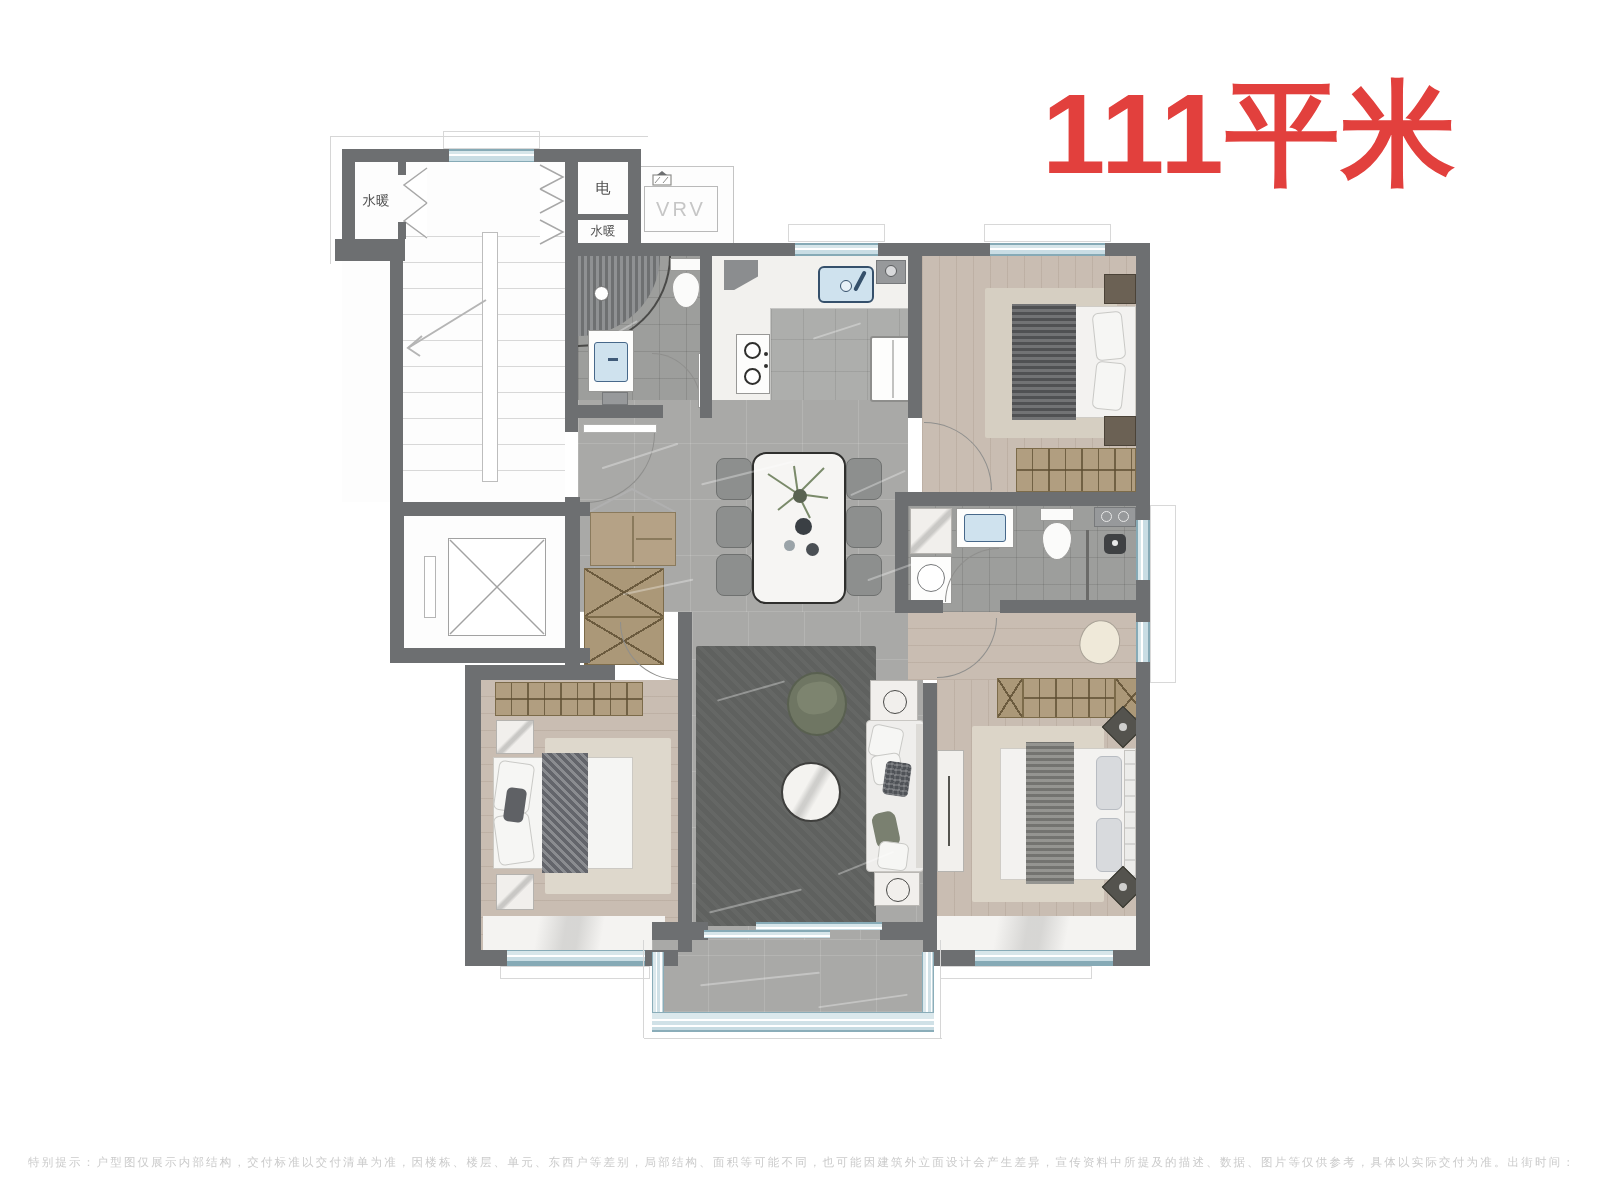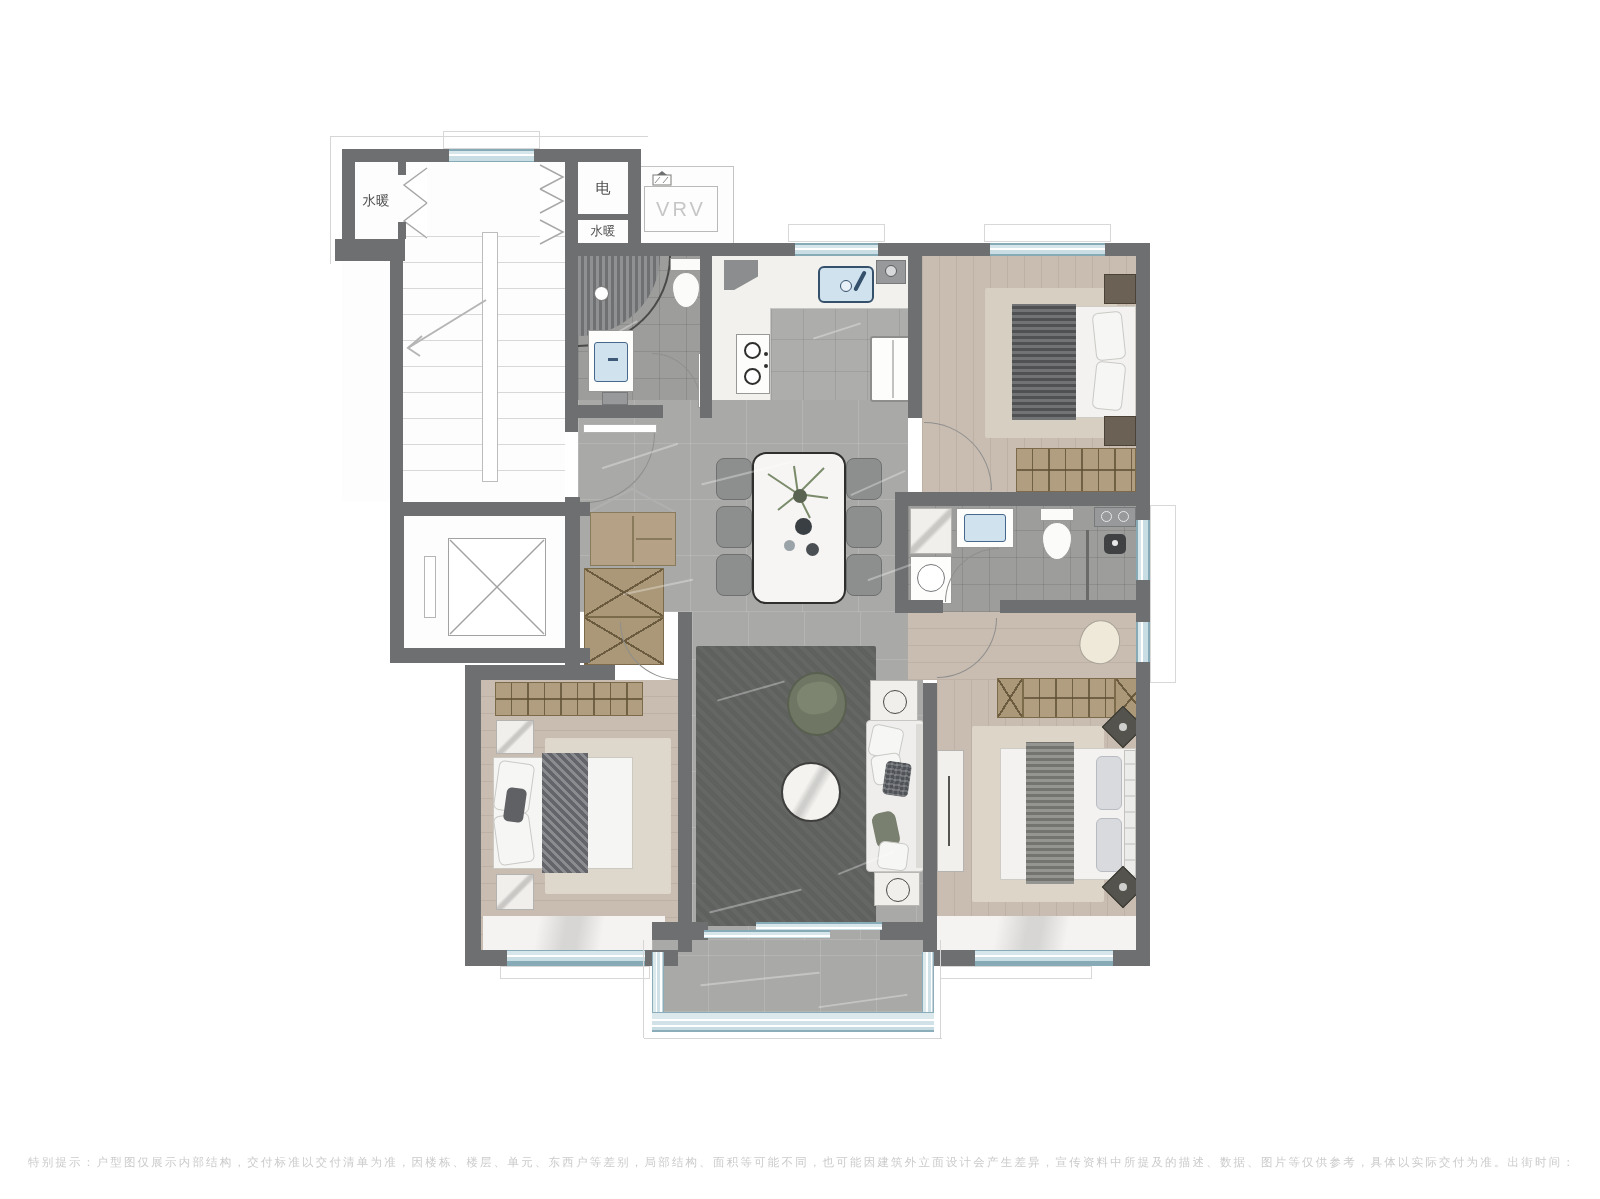--- a/index.html
+++ b/index.html
@@ -321,14 +321,15 @@
       <div class="vein" style="left: 866px; top: 570px; width: 55px; height: 2px; transform: rotate(-20deg);"></div>
       <div class="vein" style="left: 716px; top: 690px; width: 70px; height: 2px; transform: rotate(-16deg);"></div>
       <div class="vein" style="left: 708px; top: 900px; width: 95px; height: 2px; transform: rotate(-14deg);"></div>
       <div class="vein" style="left: 836px; top: 862px; width: 60px; height: 2px; transform: rotate(-22deg);"></div>
       <div class="vein" style="left: 700px; top: 978px; width: 120px; height: 2px; transform: rotate(-6deg);"></div>
       <div class="vein" style="left: 818px; top: 1000px; width: 90px; height: 2px; transform: rotate(-8deg);"></div>
       <div class="vein" style="left: 600px; top: 330px; width: 40px; height: 2px; transform: rotate(-30deg);"></div>
       <div class="vein" style="left: 812px; top: 330px; width: 50px; height: 2px; transform: rotate(-18deg);"></div>
     </div>
 
+  <div id="plan-title" style="left:1042px;top:58px;font-size:114px;">111平米</div>
   <div id="footer-disclaimer" style="left:28px;top:1155px;width:1548px;font-size:11.5px;letter-spacing:2.2px;">特别提示：户型图仅展示内部结构，交付标准以交付清单为准，因楼栋、楼层、单元、东西户等差别，局部结构、面积等可能不同，也可能因建筑外立面设计会产生差异，宣传资料中所提及的描述、数据、图片等仅供参考，具体以实际交付为准。出街时间：2022 年 8 月。</div>
 </div>
 
 </body></html>

